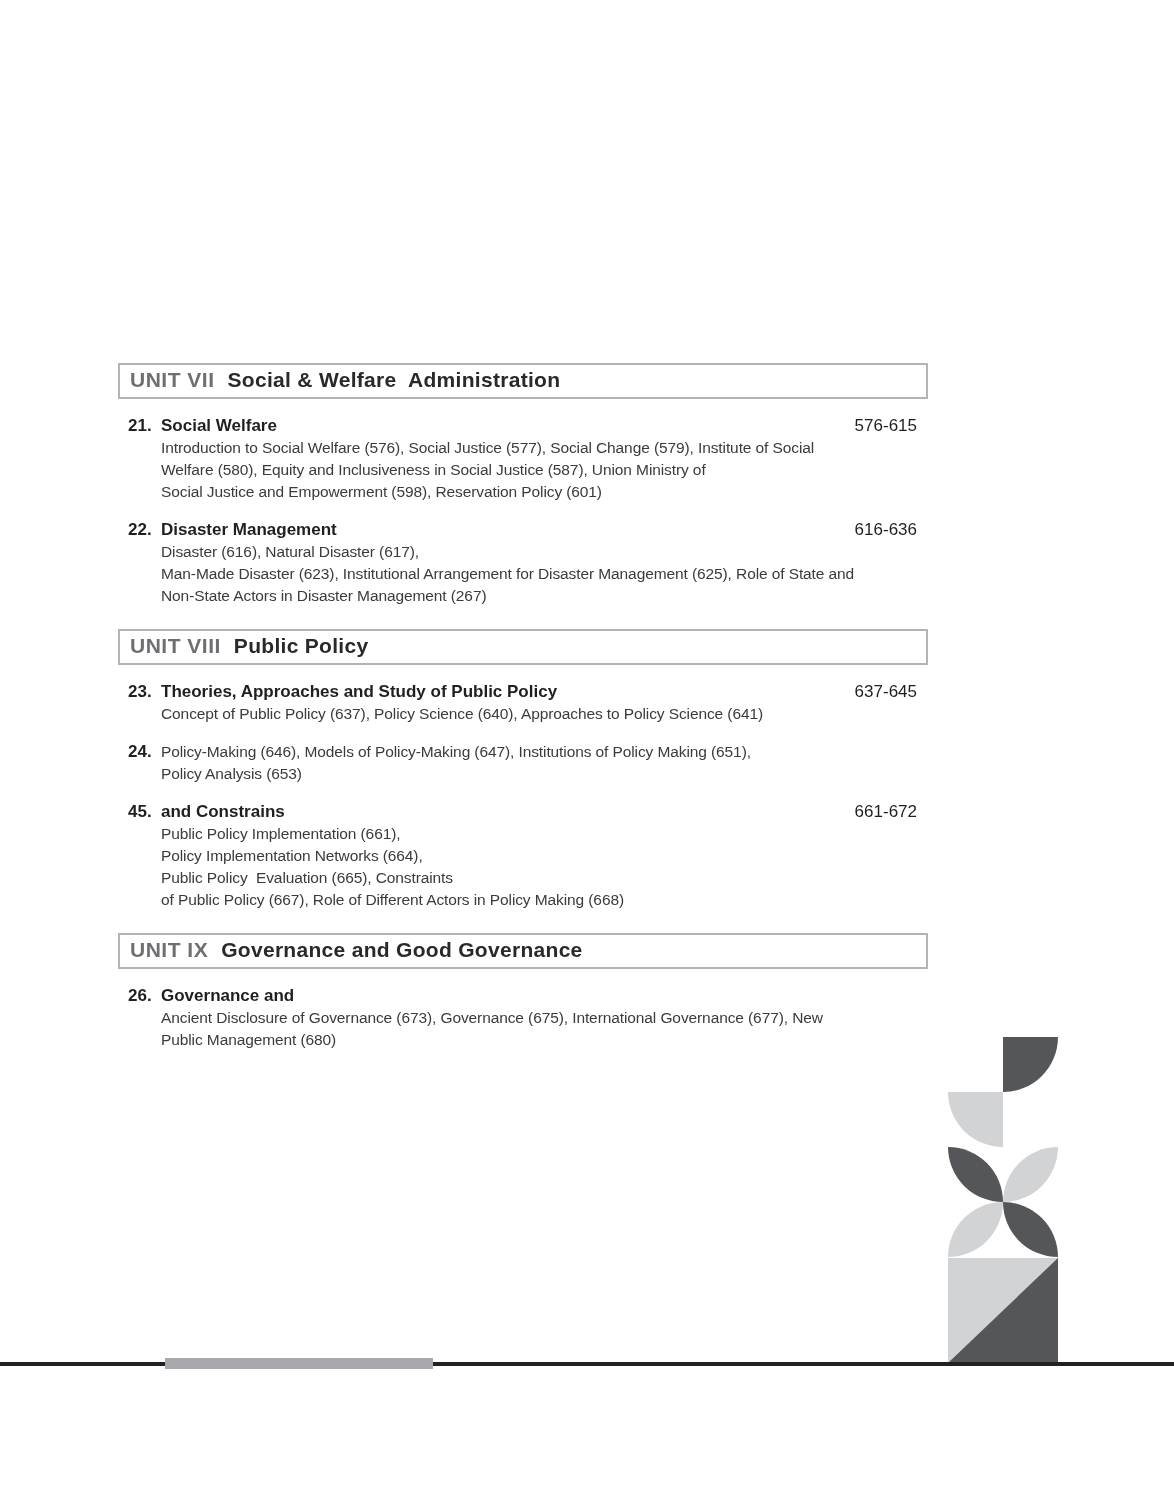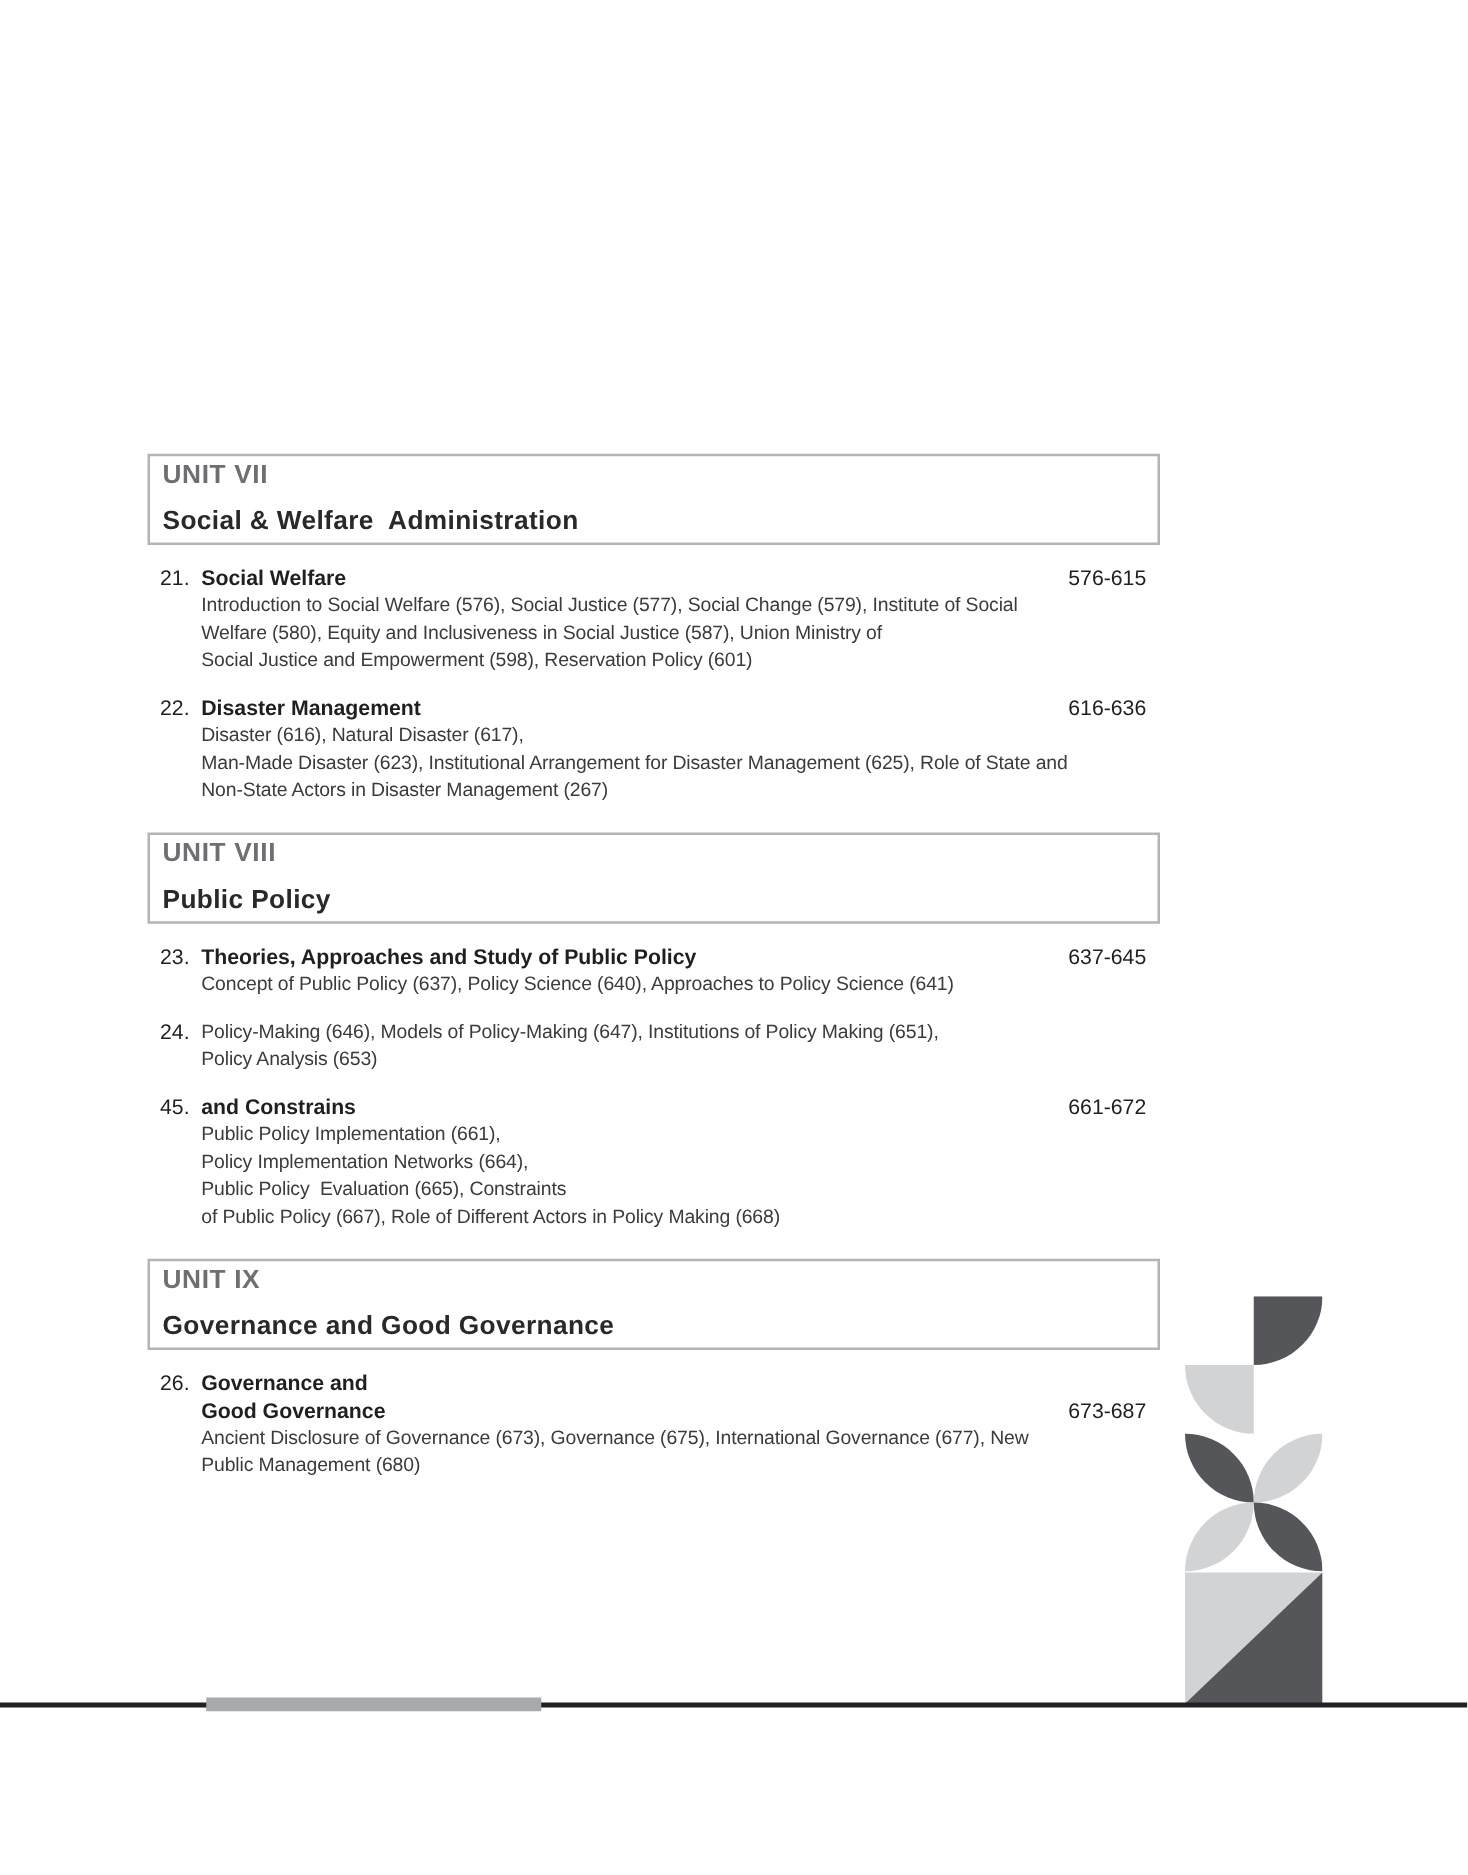--- a/index.html
+++ b/index.html
@@ -14,38 +14,37 @@
   .unit-section { margin-top:22px; }
   .unit-section:first-child { margin-top:0; }
 
   .unit-box {
     display:flex; align-items:baseline; gap:13px;
     border:2px solid #b3b4b6;
     padding:3px 10px 5px 10px;
     box-sizing:border-box;
     margin-bottom:8px;
     background:#ffffff;
-    flex-direction:column;
   }
   .unit-label {
     font-size:21px; font-weight:bold; color:#6e6f72;
     letter-spacing:0.5px; white-space:pre;
   }
   .unit-title {
     font-size:21px; font-weight:bold; color:#29282a;
     letter-spacing:0.3px; white-space:pre;
   }
 
   .chapter {
     display:grid; grid-template-columns:33px 1fr;
     margin-left:10px; padding-right:11px;
     margin-top:16px;
   }
   .chapter-number {
-    font-size:17px; font-weight:normal; color:#201f20; line-height:22px;
+    font-size:17px; font-weight:bold; color:#201f20; line-height:22px;
   }
   .chapter-body { min-width:0; }
   .title-row {
     display:flex; justify-content:space-between; align-items:baseline;
     line-height:22px; white-space:pre;
   }
   .chapter-title {
     font-size:17px; font-weight:bold; color:#201f20;
   }
   .chapter-pages {
@@ -129,21 +128,20 @@
       </div>
       <div class="unit-section">
         <div class="unit-box">
           <span class="unit-label">UNIT IX</span>
           <span class="unit-title">Governance and Good Governance</span>
         </div>
         <div class="chapter">
           <div class="chapter-number">26.</div>
           <div class="chapter-body">
             <div class="title-row"><span class="chapter-title">Governance and</span></div>
-            <div class="title-row"><span class="chapter-title">Good Governance</span><span class="chapter-pages">673-687</span></div>
             <div class="desc-line">Ancient Disclosure of Governance (673), Governance (675), International Governance (677), New</div>
             <div class="desc-line">Public Management (680)</div>
           </div>
         </div>
       </div>
     </div>
 
   <svg class="logo-svg" viewBox="948 1037 110 326" xmlns="http://www.w3.org/2000/svg">
     <path d="M1003,1037 L1058,1037 A55,55 0 0 1 1003,1092 Z" fill="#555659"></path>
     <path d="M948,1092 L1003,1092 L1003,1147 A55,55 0 0 1 948,1092 Z" fill="#d2d3d5"></path>

